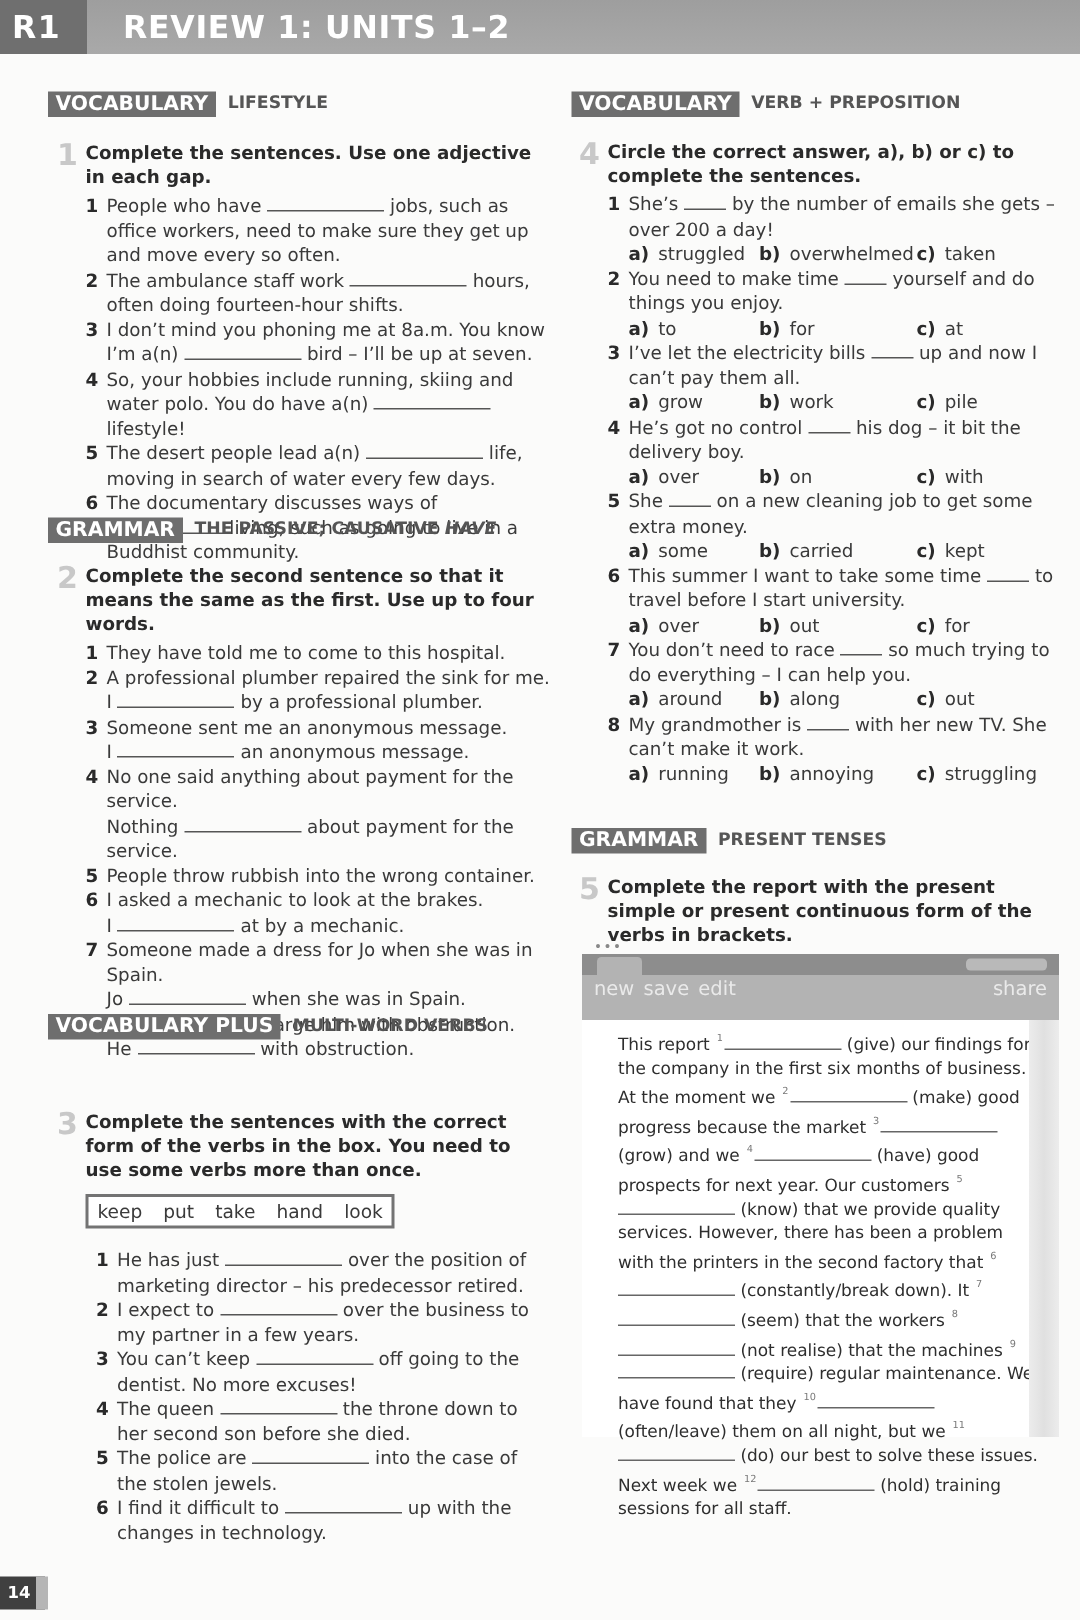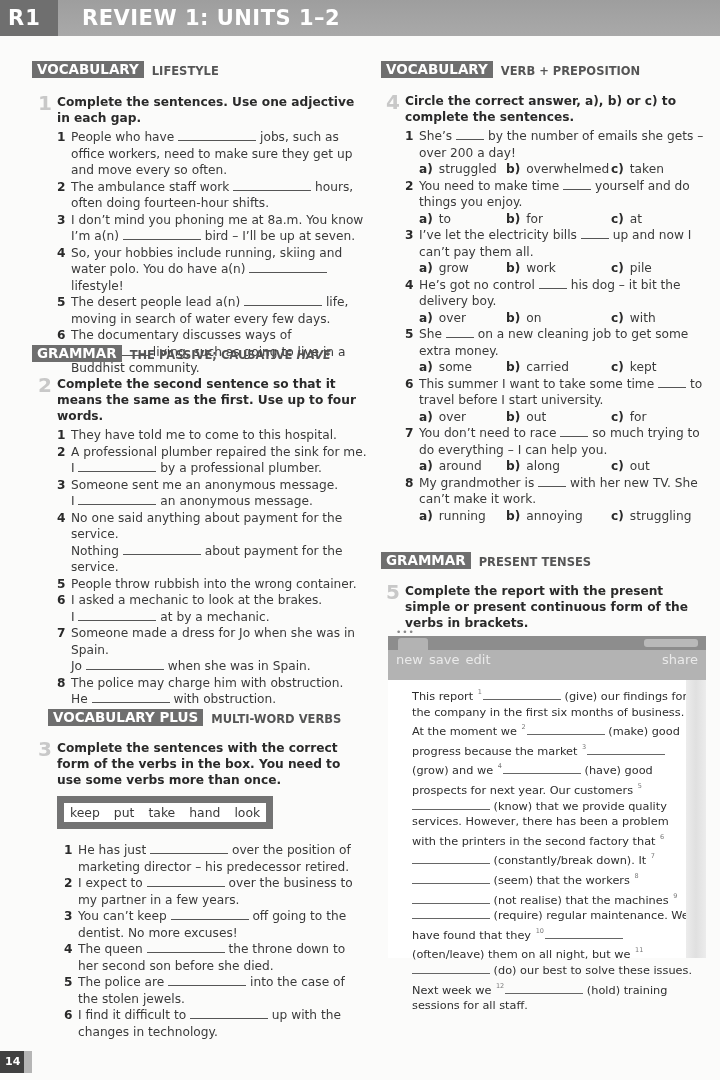--- a/index.html
+++ b/index.html
@@ -4,41 +4,41 @@
   <style>
     * { box-sizing: border-box; margin: 0; padding: 0; }
     html, body { width: 720px; height: 1080px; background: #fbfbfa; overflow: hidden; }
     body { font-family: "DejaVu Sans", sans-serif; color: #2a2a2a; position: relative; font-size: 12.4px; }
 
     
     .header { position: absolute; left: 0; top: 0; width: 720px; height: 36px; background: linear-gradient(#9e9e9e, #a9a9a9); }
     .header .code { position: absolute; left: 0; top: 0; width: 58px; height: 36px; background: #6f6f6f; color: #fff; font-weight: bold; font-size: 21px; line-height: 36px; padding-left: 8px; letter-spacing: 1px; }
     .header .title { position: absolute; left: 82px; top: 0; height: 48px; line-height: 36px; color: #fff; font-weight: bold; font-size: 21px; letter-spacing: 0.5px; }
 
-    .section-head { position: absolute; display: flex; align-items: flex-end; white-space: nowrap; }
+    .section-head { position: absolute; display: flex; align-items: flex-start; white-space: nowrap; }
     .section-head .tag { background: #6e6e6e; color: #fff; font-weight: bold; font-size: 13.5px; padding: 0 5px; height: 17px; line-height: 17px; }
     .section-head .sub { color: #555; font-weight: bold; font-size: 11.5px; margin-left: 8px; }
 
     .ex { position: absolute; }
     .ex-num { position: absolute; left: 6px; top: -1px; font-size: 20px; font-weight: bold; color: #c8c8c8; line-height: 20px; }
     .ex-instr { margin-left: 25px; font-weight: bold; font-size: 12.2px; line-height: 16px; color: #2a2a2a; }
     .items { margin-left: 25px; margin-top: 3px; }
     .item { position: relative; padding-left: 14px; font-size: 12.2px; line-height: 16.5px; color: #3a3a3a; }
     .item .n { position: absolute; left: 0; top: 0; font-weight: bold; color: #2a2a2a; }
     .gap { display: inline-block; border-bottom: 1px solid #555; height: 12px; vertical-align: baseline; }
     .gap.w80 { width: 78px; }
     .gap.w35 { width: 28px; }
     .ans { color: #8a8a8a; font-style: italic; border-bottom: 1px solid #888; padding: 0 2px; }
 
     .opts { display: flex; font-size: 12.2px; line-height: 16.5px; color: #3a3a3a; align-items: flex-end; }
     .opts .o { width: 87px; }
     .opts .o:nth-child(2) { width: 105px; }
     .opts b { color: #2a2a2a; margin-right: 6px; }
 
-    .wordbox { border: 7px solid #737373; display: inline-flex; padding: 2px 6px; margin: 8px 0 10px 25px; font-size: 12.4px; color: #3a3a3a; background: #fff; }
+    .wordbox { border: 2px solid #737373; display: inline-flex; padding: 2px 6px; margin: 8px 0 10px 25px; font-size: 12.4px; color: #3a3a3a; background: #fff; }
     .wordbox span { margin-right: 14px; }
     .wordbox span:last-child { margin-right: 0; }
 
     
     .report { position: absolute; left: 388px; top: 628px; width: 318px; height: 330px; }
     .report .dots { position: absolute; left: 8px; top: 0; font-size: 9px; color: #888; letter-spacing: 1px; line-height: 8px; }
     .report .bar1 { position: absolute; left: 0; top: 8px; width: 318px; height: 14px; background: #8d8d8d; }
     .report .tab { position: absolute; left: 10px; top: 10px; width: 30px; height: 14px; background: #b3b3b3; border-radius: 3px 3px 0 0; }
     .report .pill { position: absolute; right: 8px; top: 11px; width: 54px; height: 8px; background: #b9b9b9; border-radius: 3px; }
     .report .bar2 { position: absolute; left: 0; top: 22px; width: 318px; height: 30px; background: #b3b3b3; }
@@ -122,21 +122,21 @@
         <div><span>Jo </span><span class="gap w80"></span><span> when she was in Spain.</span></div>
       </div>
       <div class="item">
         <span class="n">8</span>
         <div>The police may charge him with obstruction.</div>
         <div><span>He </span><span class="gap w80"></span><span> with obstruction.</span></div>
       </div>
     </div>
 </div>
 
-<div class="section-head" style="left:32px; top:709px;margin-left:16px;">
+<div class="section-head" style="left:32px; top:676px;">
   <span class="tag">VOCABULARY PLUS</span>
   <span class="sub">MULTI-WORD VERBS</span>
 </div>
 
 <div class="ex" id="ex3" style="left:32px; top:740px; width:335px;">
   <div class="ex-num">3</div>
   <div class="ex-instr">Complete the sentences with the correct form of the verbs in the box. You need to use some verbs more than once.</div>
   <div class="wordbox">
       <span>keep</span>
       <span>put</span>

